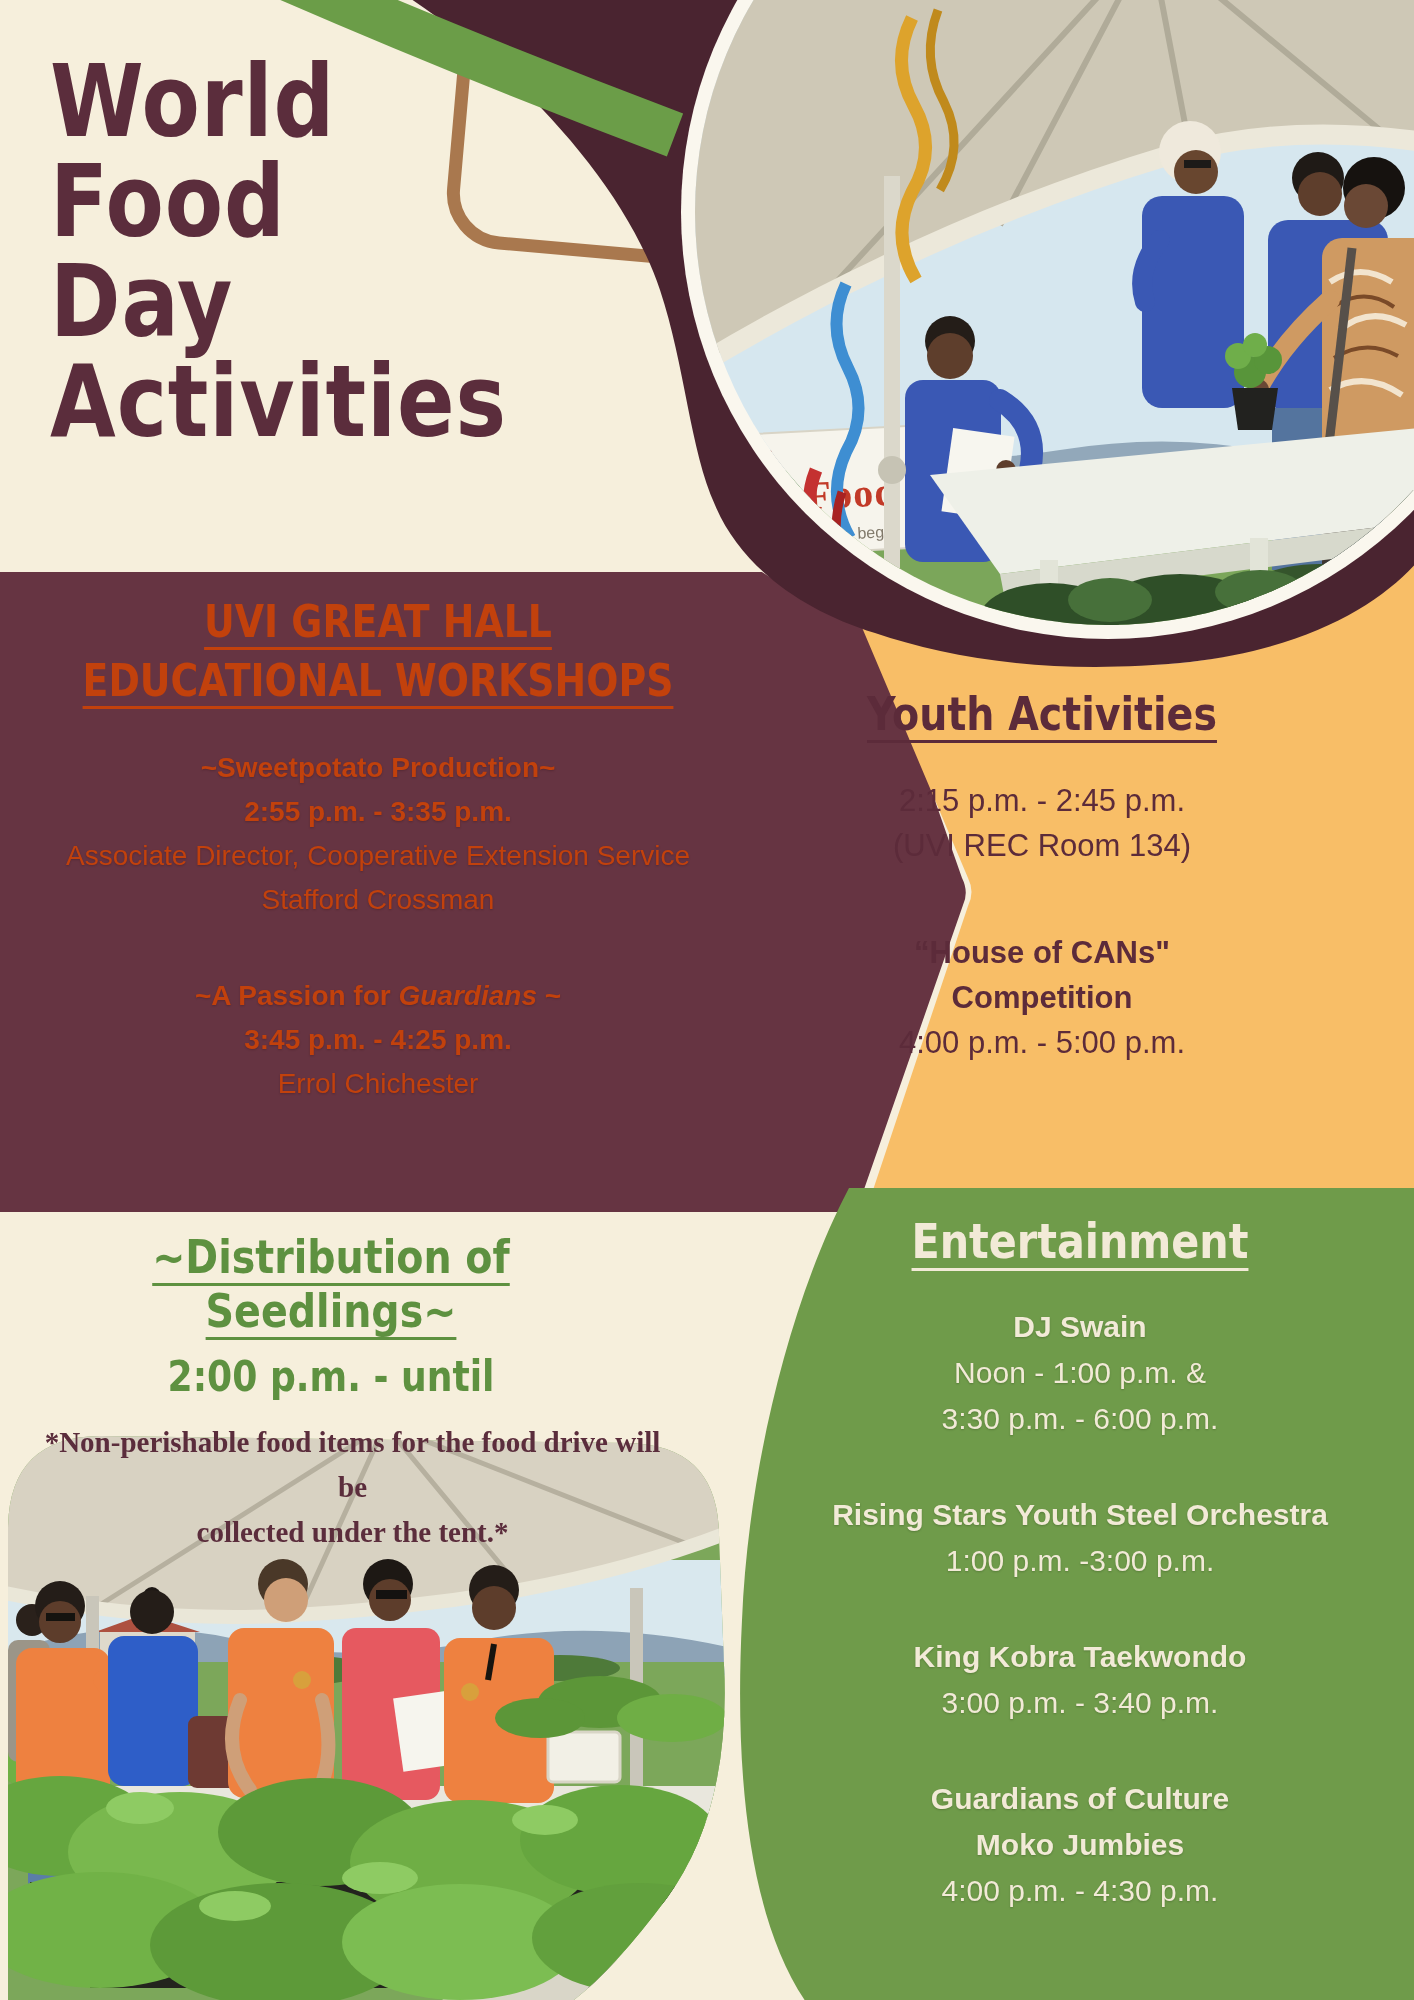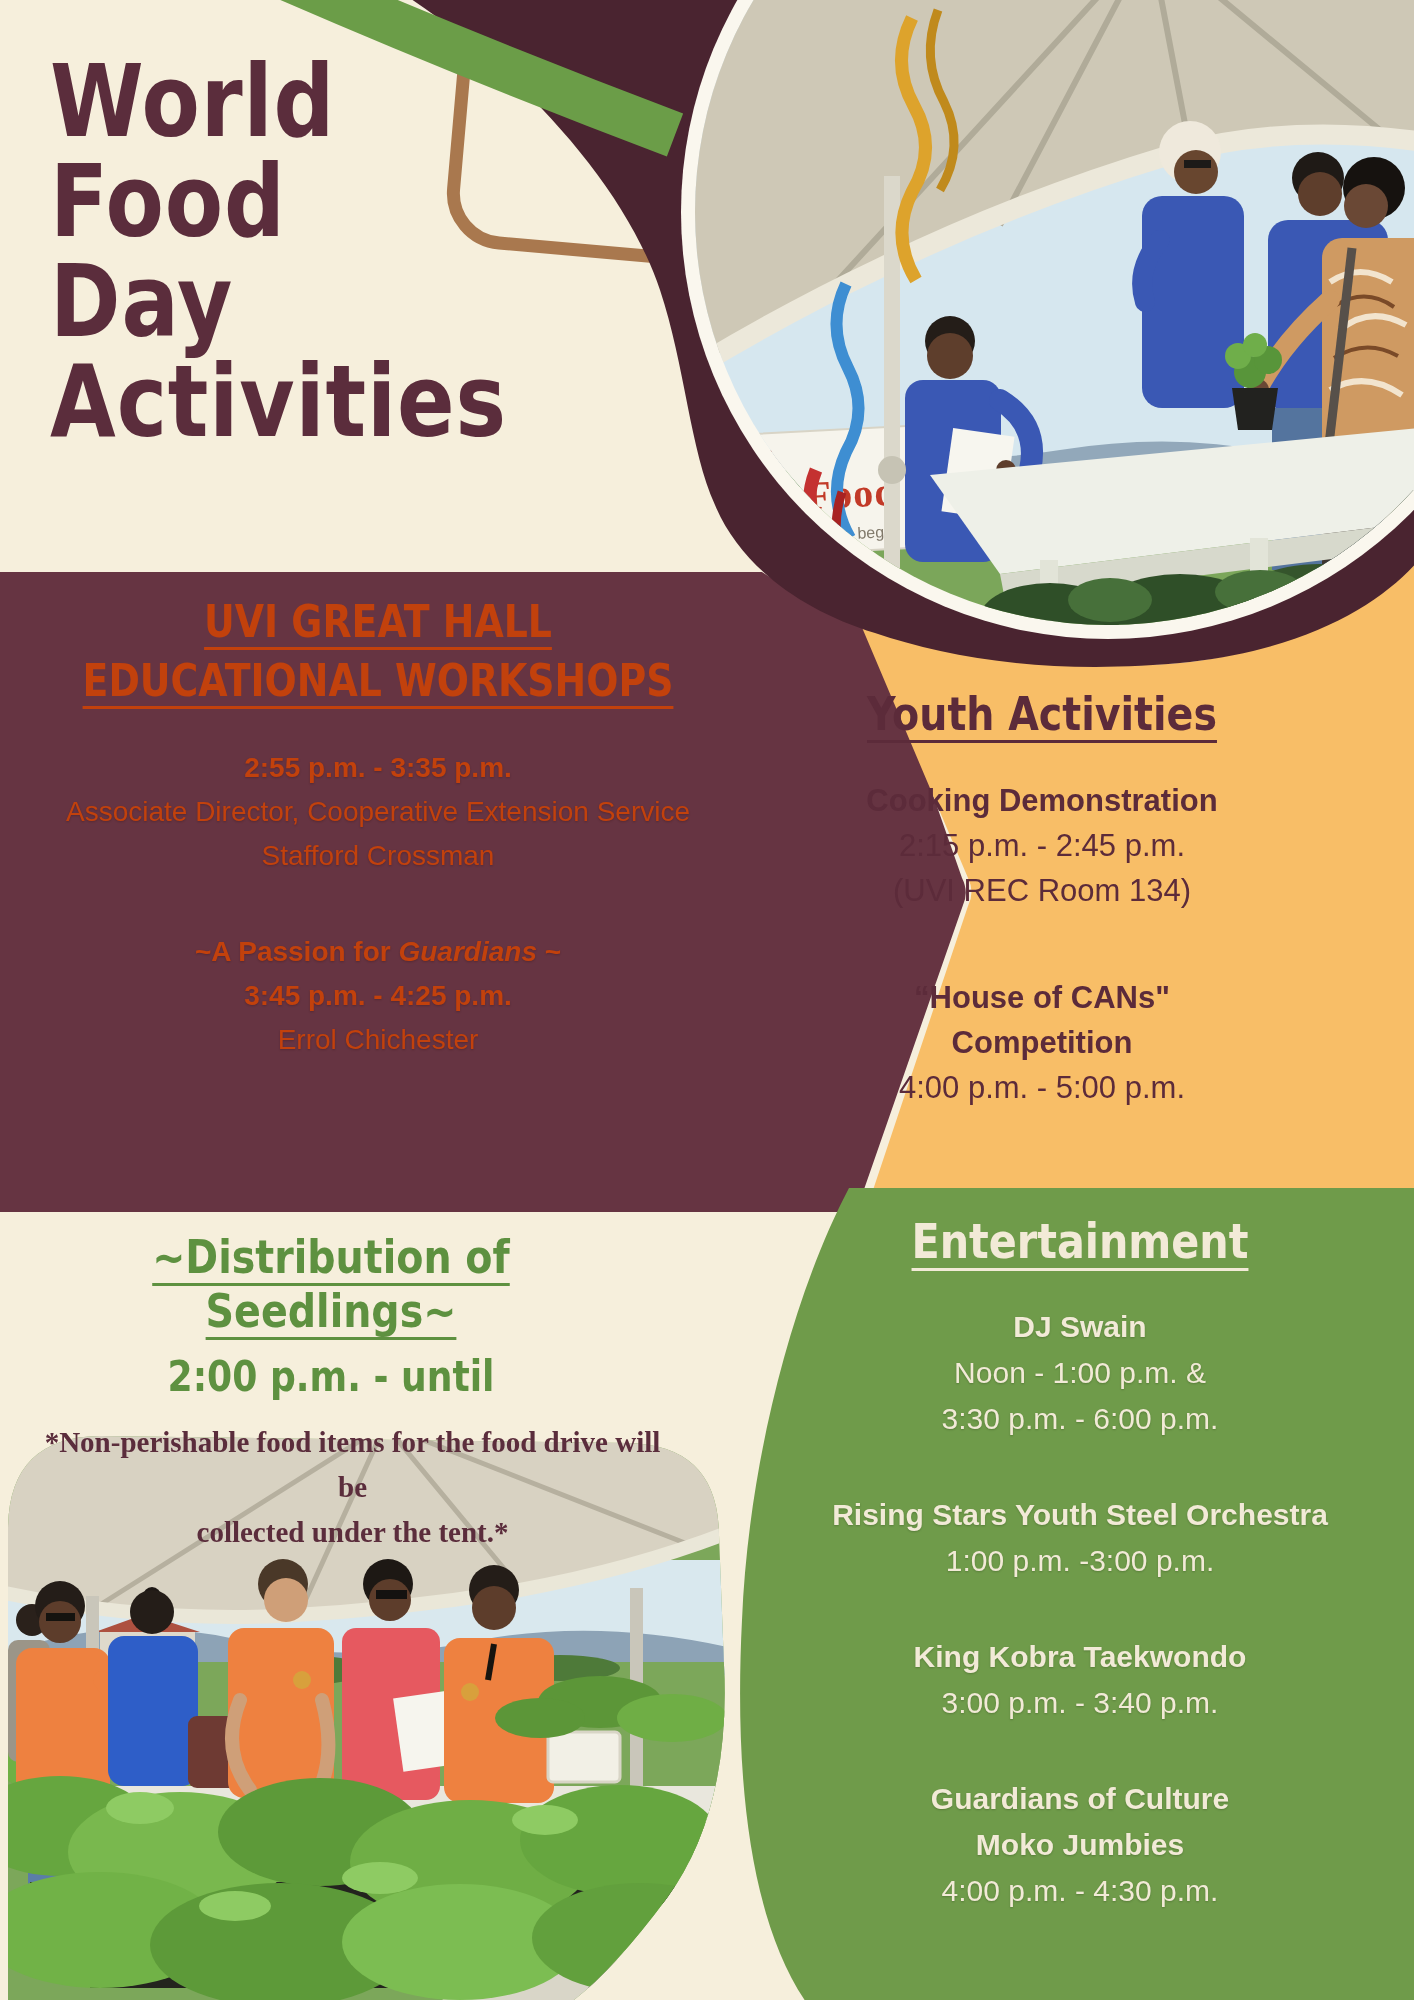--- a/index.html
+++ b/index.html
@@ -237,34 +237,34 @@
     <div>World</div>
     <div>Food</div>
     <div>Day</div>
     <div>Activities</div>
   </div>
 
   <section class="txt workshops center">
     <div class="h squeeze"><span class="u">UVI GREAT HALL</span></div>
     <div class="h squeeze"><span class="u">EDUCATIONAL WORKSHOPS</span></div>
     <div class="body">
+      <div class="b">~Sweetpotato Production~</div>
       <div class="b">2:55 p.m. - 3:35 p.m.</div>
       <div>Associate Director, Cooperative Extension Service</div>
       <div>Stafford Crossman</div>
       <div class="gap"></div>
       <div class="b"><span>~A Passion for </span><em>Guardians</em><span> ~</span></div>
       <div class="b">3:45 p.m. - 4:25 p.m.</div>
       <div>Errol Chichester</div>
     </div>
   </section>
 
   <section class="txt youth center">
     <div class="h squeeze"><span class="u">Youth Activities</span></div>
     <div class="body">
-      <div class="b">Cooking Demonstration</div>
       <div>2:15 p.m. - 2:45 p.m.</div>
       <div>(UVI REC Room 134)</div>
       <div class="gap"></div>
       <div class="b">“House of CANs"</div>
       <div class="b">Competition</div>
       <div>4:00 p.m. - 5:00 p.m.</div>
     </div>
   </section>
 
   <section class="txt ent center">

